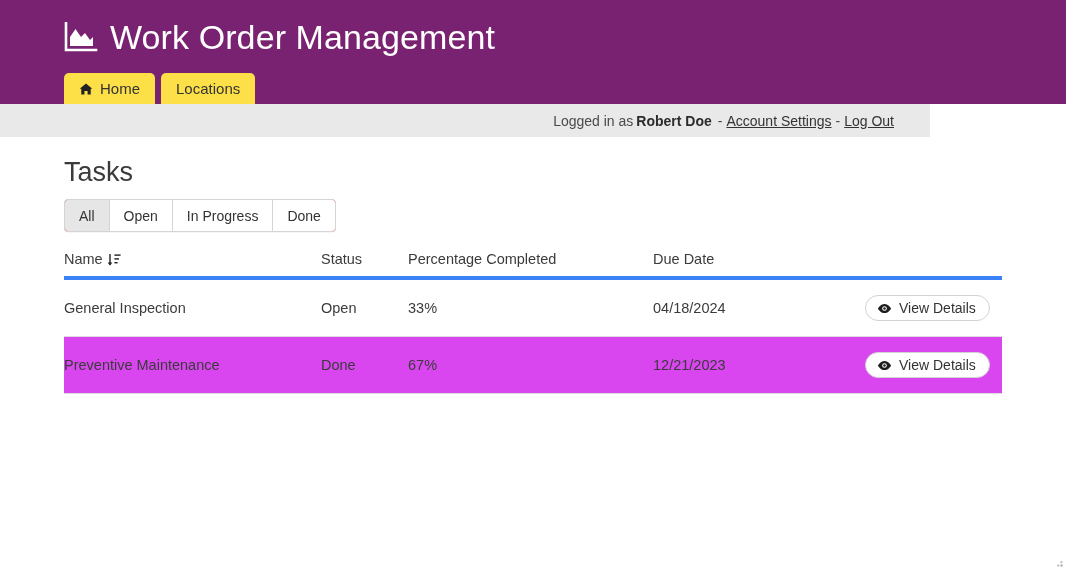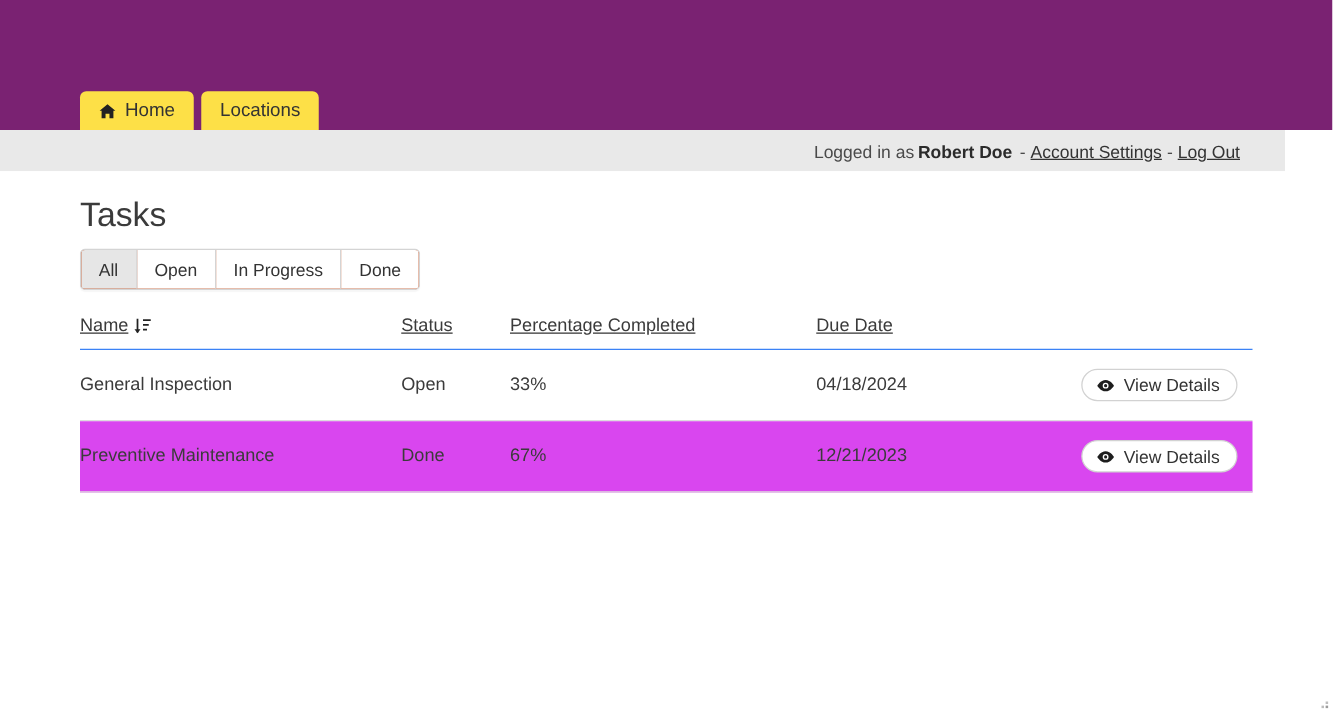--- a/index.html
+++ b/index.html
@@ -80,21 +80,21 @@
     width: 14px;
     height: 14px;
     display: block;
   }
 
   
   .userbar {
     position: absolute;
     left: 0;
     top: 104px;
-    width: 1028px;
+    width: 930px;
     height: 33px;
     background: #e9e9e9;
   }
   .userbar-inner {
     position: absolute;
     right: 36px;
     top: 0;
     height: 33px;
     display: flex;
     align-items: center;
@@ -165,22 +165,21 @@
     top: 105px;
     width: 938px;
   }
   .table-row {
     display: flex;
     align-items: center;
     box-sizing: border-box;
   }
   .thead {
     height: 38px;
-    border-bottom: 1px solid #3b82f6;
-    text-decoration: underline;
+    border-bottom: 4px solid #3b82f6;
   }
   .th {
     font-size: 14.5px;
     color: #3b3b3b;
     font-weight: normal;
     display: flex;
     align-items: center;
     gap: 4px;
   }
   .tbody-row {
@@ -225,20 +224,27 @@
     right: 2px;
     bottom: 2px;
     width: 12px;
     height: 12px;
   }
 </style>
 </head>
 <body>
 
 <div class="app-header">
+  <div class="brand">
+    <svg class="brand-icon" viewBox="0 0 34 30">
+      <path d="M2 1 L2 28 L32 28" fill="none" stroke="#ffffff" stroke-width="2.6" stroke-linecap="square"></path>
+      <path d="M6 24 L6 15 L11.5 7 L17 15 L21 11 L26 18 L29 15 L29 24 Z" fill="#ffffff"></path>
+    </svg>
+    <div class="brand-title">Work Order Management</div>
+  </div>
 
   <div class="tabs">
     <div class="tab">
       <svg class="tab-icon" viewBox="0 0 16 16">
         <path d="M8 1.6 L0.8 7.6 L2.6 7.6 L2.6 14.3 L6.2 14.3 L6.2 10.3 L9.8 10.3 L9.8 14.3 L13.4 14.3 L13.4 7.6 L15.2 7.6 Z" fill="#222222"></path>
       </svg>
       <span>Home</span>
     </div>
     <div class="tab">
       <span>Locations</span>

